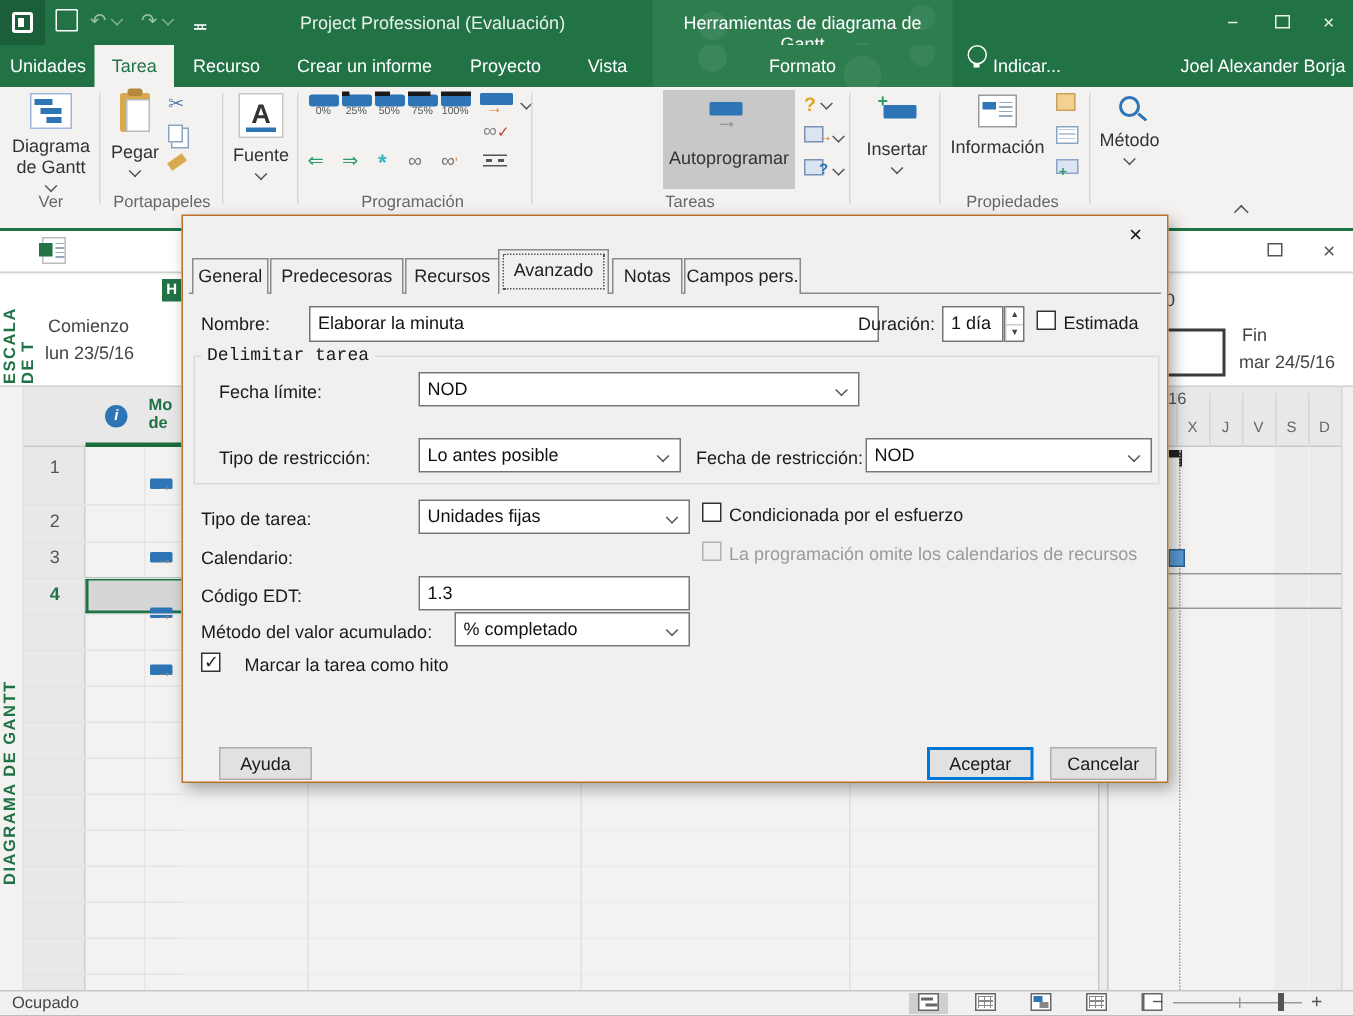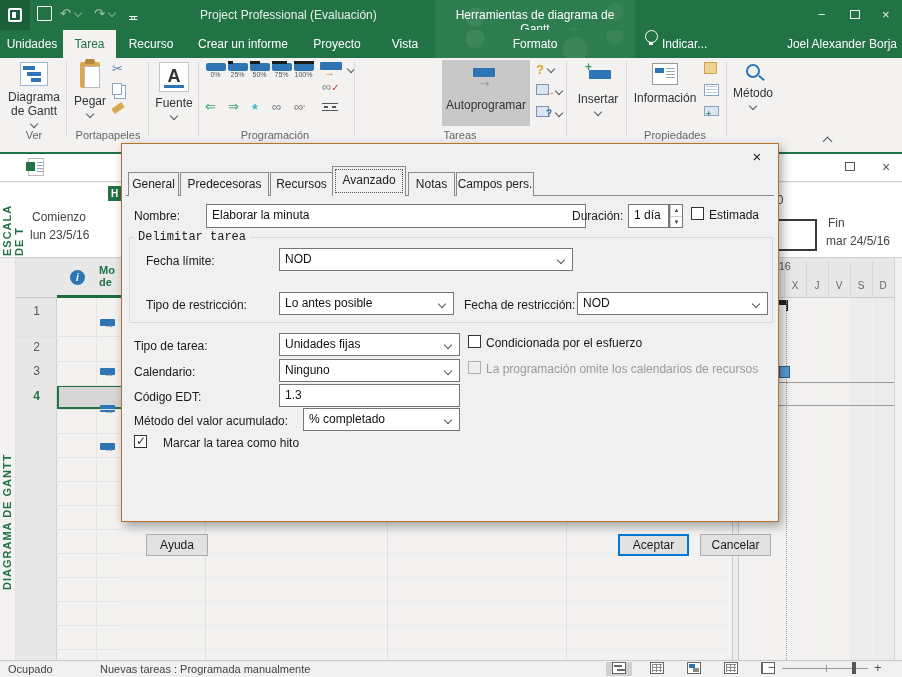--- a/index.html
+++ b/index.html
@@ -130,21 +130,21 @@
   .tbox{background:#fff;border:1px solid #767676;font-size:12px;color:#111;padding:3px 5px;white-space:nowrap;overflow:hidden;}
   .dd{background:#fff;border:1px solid #767676;font-size:12px;color:#111;padding:3px 5px;}
   .dd .chev{position:absolute;right:8px;top:8px;}
   .spin{background:#fff;border:1px solid #767676;}
   .spin div{height:11px;text-align:center;font-size:6px;color:#444;line-height:10px;border-left:1px solid #ccc;}
   .cb{width:13px;height:13px;background:#fff;border:1px solid #333;}
   .cb.dis{border-color:#b0b0b0;background:#efefef;}
   .cb.checked:after{content:"✓";position:absolute;left:1px;top:-2px;font-size:12px;color:#222;}
   .gframe{border:1px solid #d9d9d9;}
   .glab{background:#f0f0f0;padding:0 4px;}
-  .dbtn{background:#e1e1e1;border:1px solid #adadad;text-align:center;font-size:12px;color:#1a1a1a;line-height:20px;margin-top:36px;}
+  .dbtn{background:#e1e1e1;border:1px solid #adadad;text-align:center;font-size:12px;color:#1a1a1a;line-height:20px;}
   .dbtn.primary{border:2px solid #0078d7;line-height:18px;}
 </style>
 </head>
 <body>
 
 <div id="screen">
 
   <div class="abs titlebar">
     <div class="abs ctxband"></div>
     <div class="abs appicon">
@@ -395,21 +395,20 @@
   <div class="abs sumfrag"></div>
   <div class="abs dotline"></div>
   <div class="abs barfrag"></div>
   <div class="abs chline" style="top:382px;"></div>
   <div class="abs chline" style="top:405px;"></div>
   <div class="abs vsb"></div>
 
   <div class="abs statusbar"></div>
   <div class="abs" style="left:8px;top:663px;font-size:11px;color:#444;">Ocupado</div>
 
-  <div class="abs" style="left:100px;top:663px;font-size:11px;color:#444;">Nuevas tareas : Programada manualmente</div>
   <div class="abs vico sel" style="left:606px;"><span class="g ganttsm"></span></div>
   <div class="abs vico" style="left:644px;"><span class="g grid3"></span></div>
   <div class="abs vico" style="left:681px;"><span class="g"><span style="position:absolute;left:1px;top:1px;width:6px;height:4px;background:#2e75b6;"></span><span style="position:absolute;right:1px;bottom:1px;width:6px;height:4px;background:#888;"></span></span></div>
   <div class="abs vico" style="left:718px;"><span class="g grid3"></span></div>
   <div class="abs vico" style="left:755px;"><span class="g" style="border-left:2px solid #666;"></span></div>
   <div class="abs" style="left:768px;top:660px;font-size:13px;color:#555;">−</div>
   <div class="abs zoomtrack"></div>
   <div class="abs zoomtick"></div>
   <div class="abs zoomhandle"></div>
   <div class="abs" style="left:874px;top:660px;font-size:13px;color:#555;">+</div>
@@ -446,21 +445,20 @@
     <div class="abs dd" style="left:157px;top:148px;width:175px;height:23px;"><span>Lo antes posible</span><span class="chev"></span></div>
     <div class="abs dlbl" style="left:342px;top:154px;">Fecha de restricción:</div>
     <div class="abs dd" style="left:455px;top:148px;width:191px;height:23px;"><span>NOD</span><span class="chev"></span></div>
 
     <div class="abs dlbl" style="left:12px;top:195px;">Tipo de tarea:</div>
     <div class="abs dd" style="left:157px;top:189px;width:181px;height:23px;"><span>Unidades fijas</span><span class="chev"></span></div>
     <div class="abs cb" style="left:346px;top:191px;"></div>
     <div class="abs dlbl" style="left:364px;top:192px;">Condicionada por el esfuerzo</div>
 
     <div class="abs dlbl" style="left:12px;top:221px;">Calendario:</div>
-    <div class="abs dd" style="left:157px;top:215px;width:181px;height:23px;"><span>Ninguno</span><span class="chev"></span></div>
     <div class="abs cb dis" style="left:346px;top:217px;"></div>
     <div class="abs dlbl dis" style="left:364px;top:218px;">La programación omite los calendarios de recursos</div>
 
     <div class="abs dlbl" style="left:12px;top:246px;">Código EDT:</div>
     <div class="abs tbox" style="left:157px;top:240px;width:181px;height:23px;">1.3</div>
 
     <div class="abs dlbl" style="left:12px;top:270px;">Método del valor acumulado:</div>
     <div class="abs dd" style="left:181px;top:264px;width:157px;height:23px;"><span>% completado</span><span class="chev"></span></div>
 
     <div class="abs cb checked" style="left:12px;top:291px;"></div>

